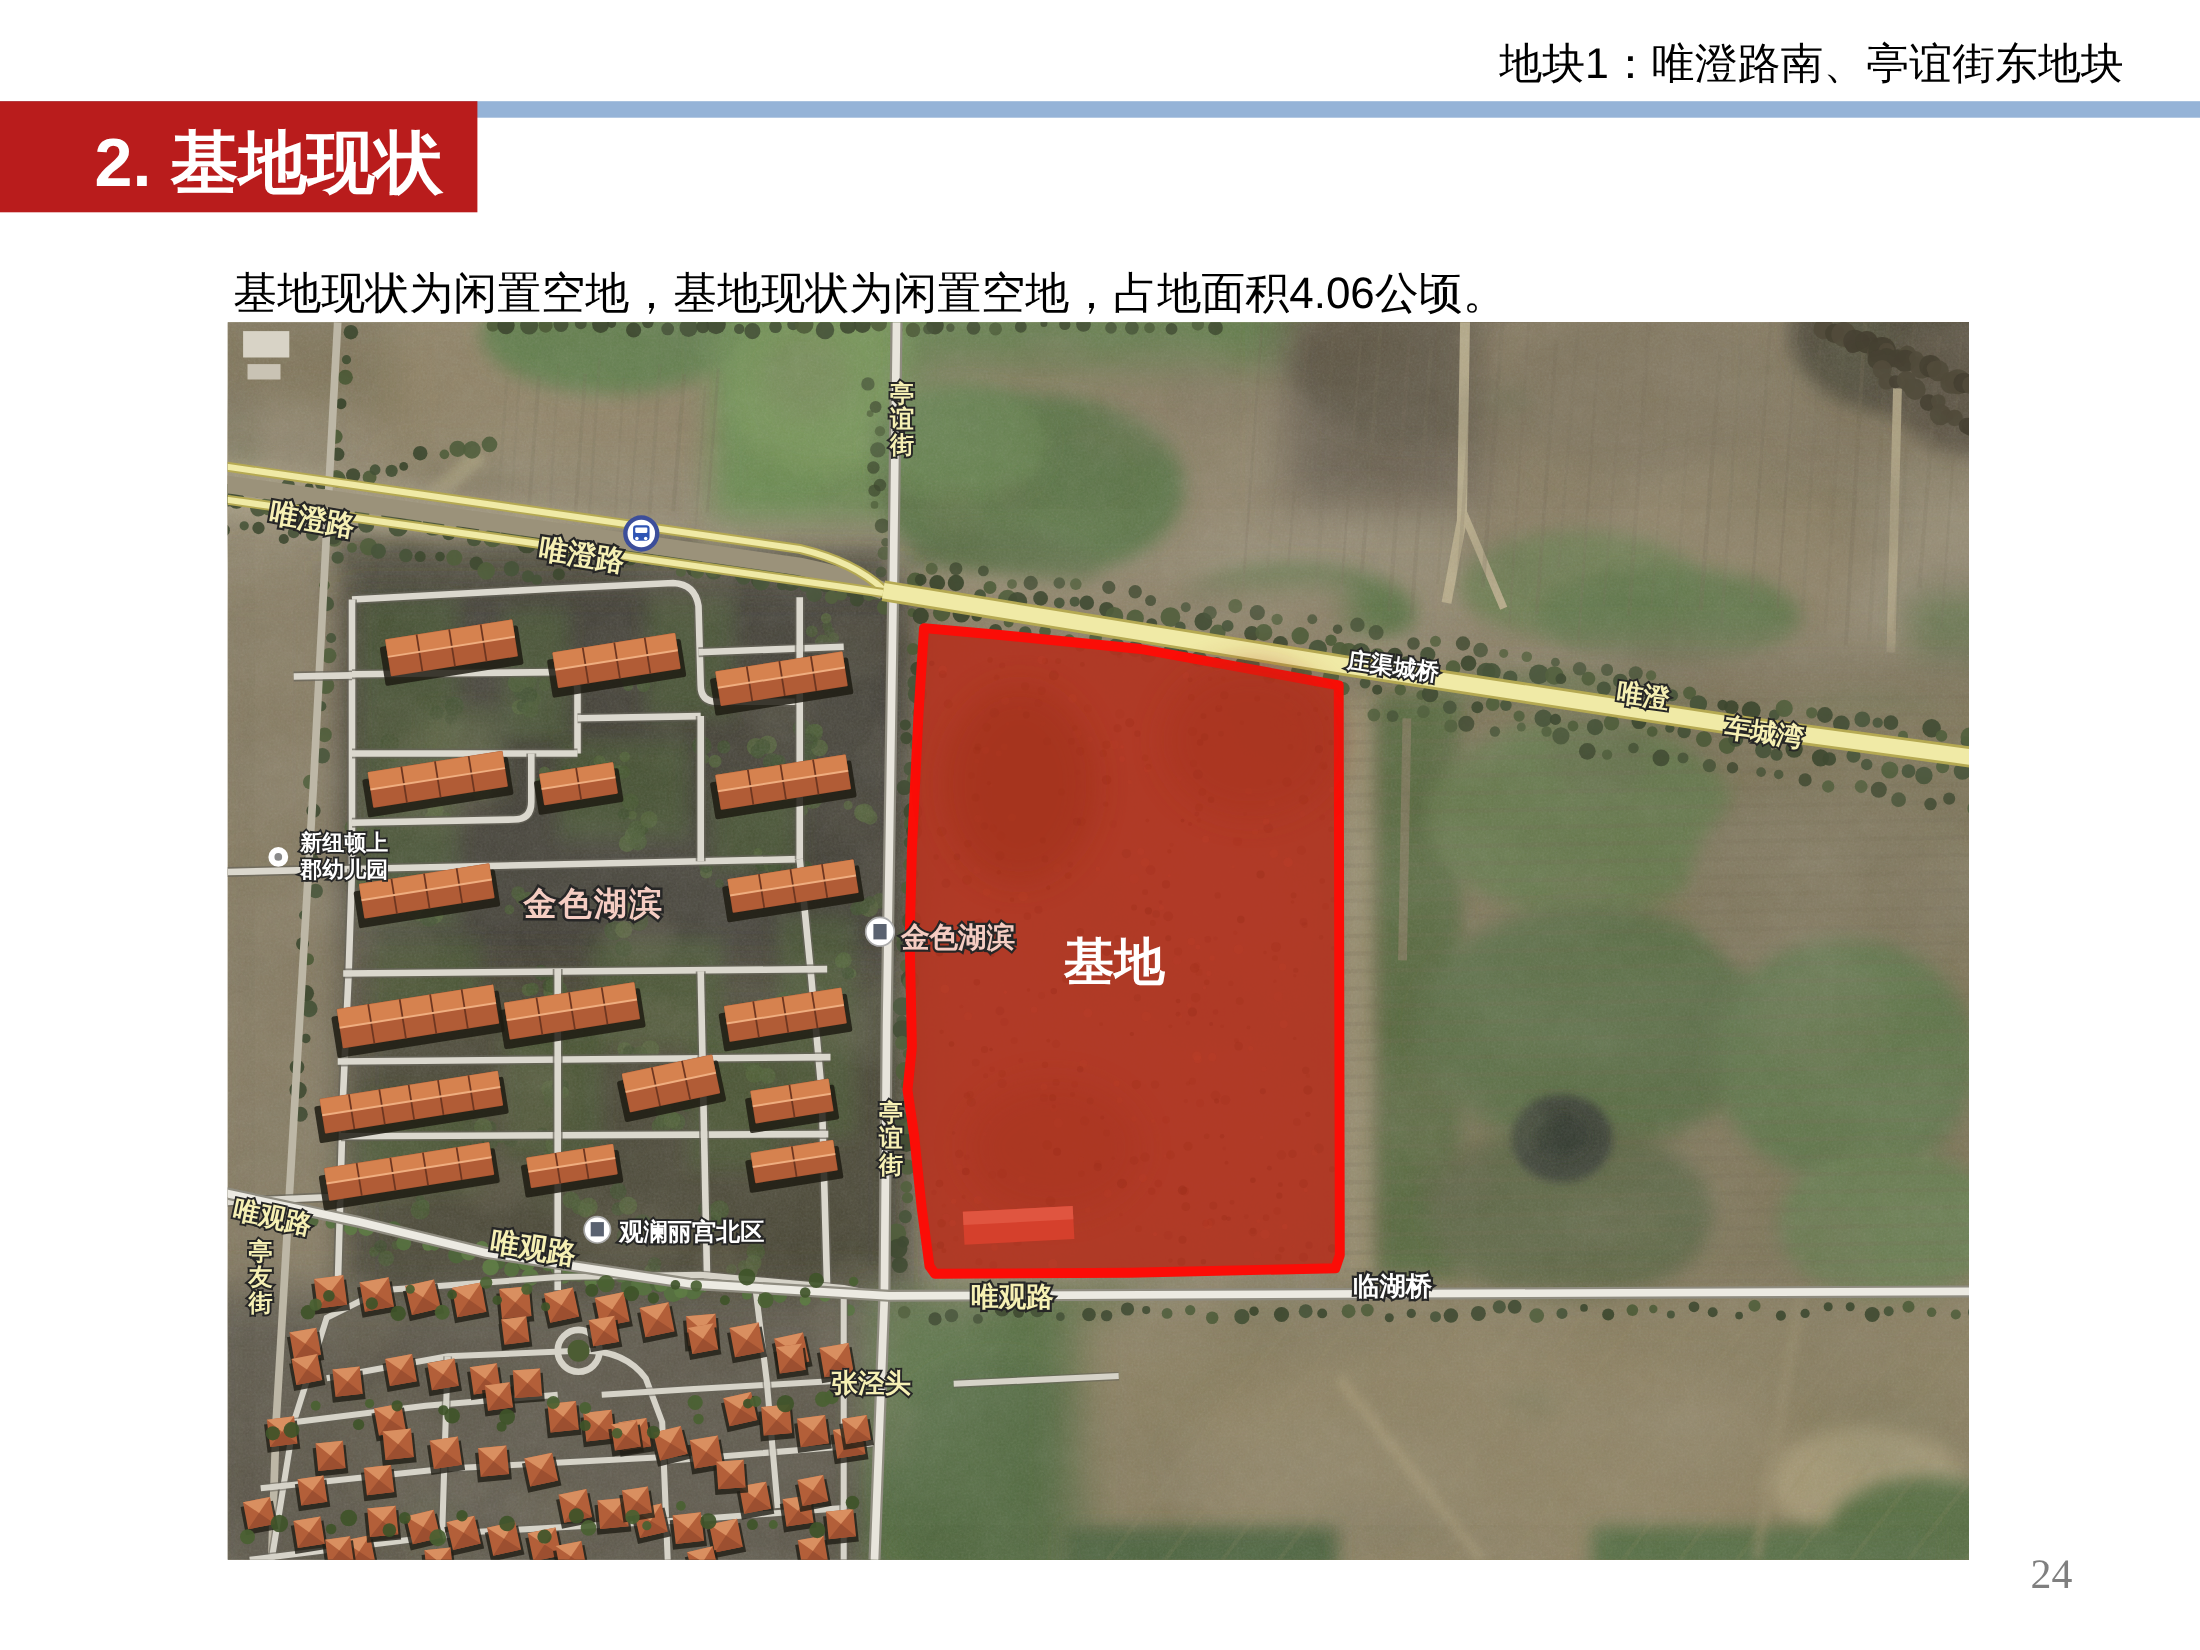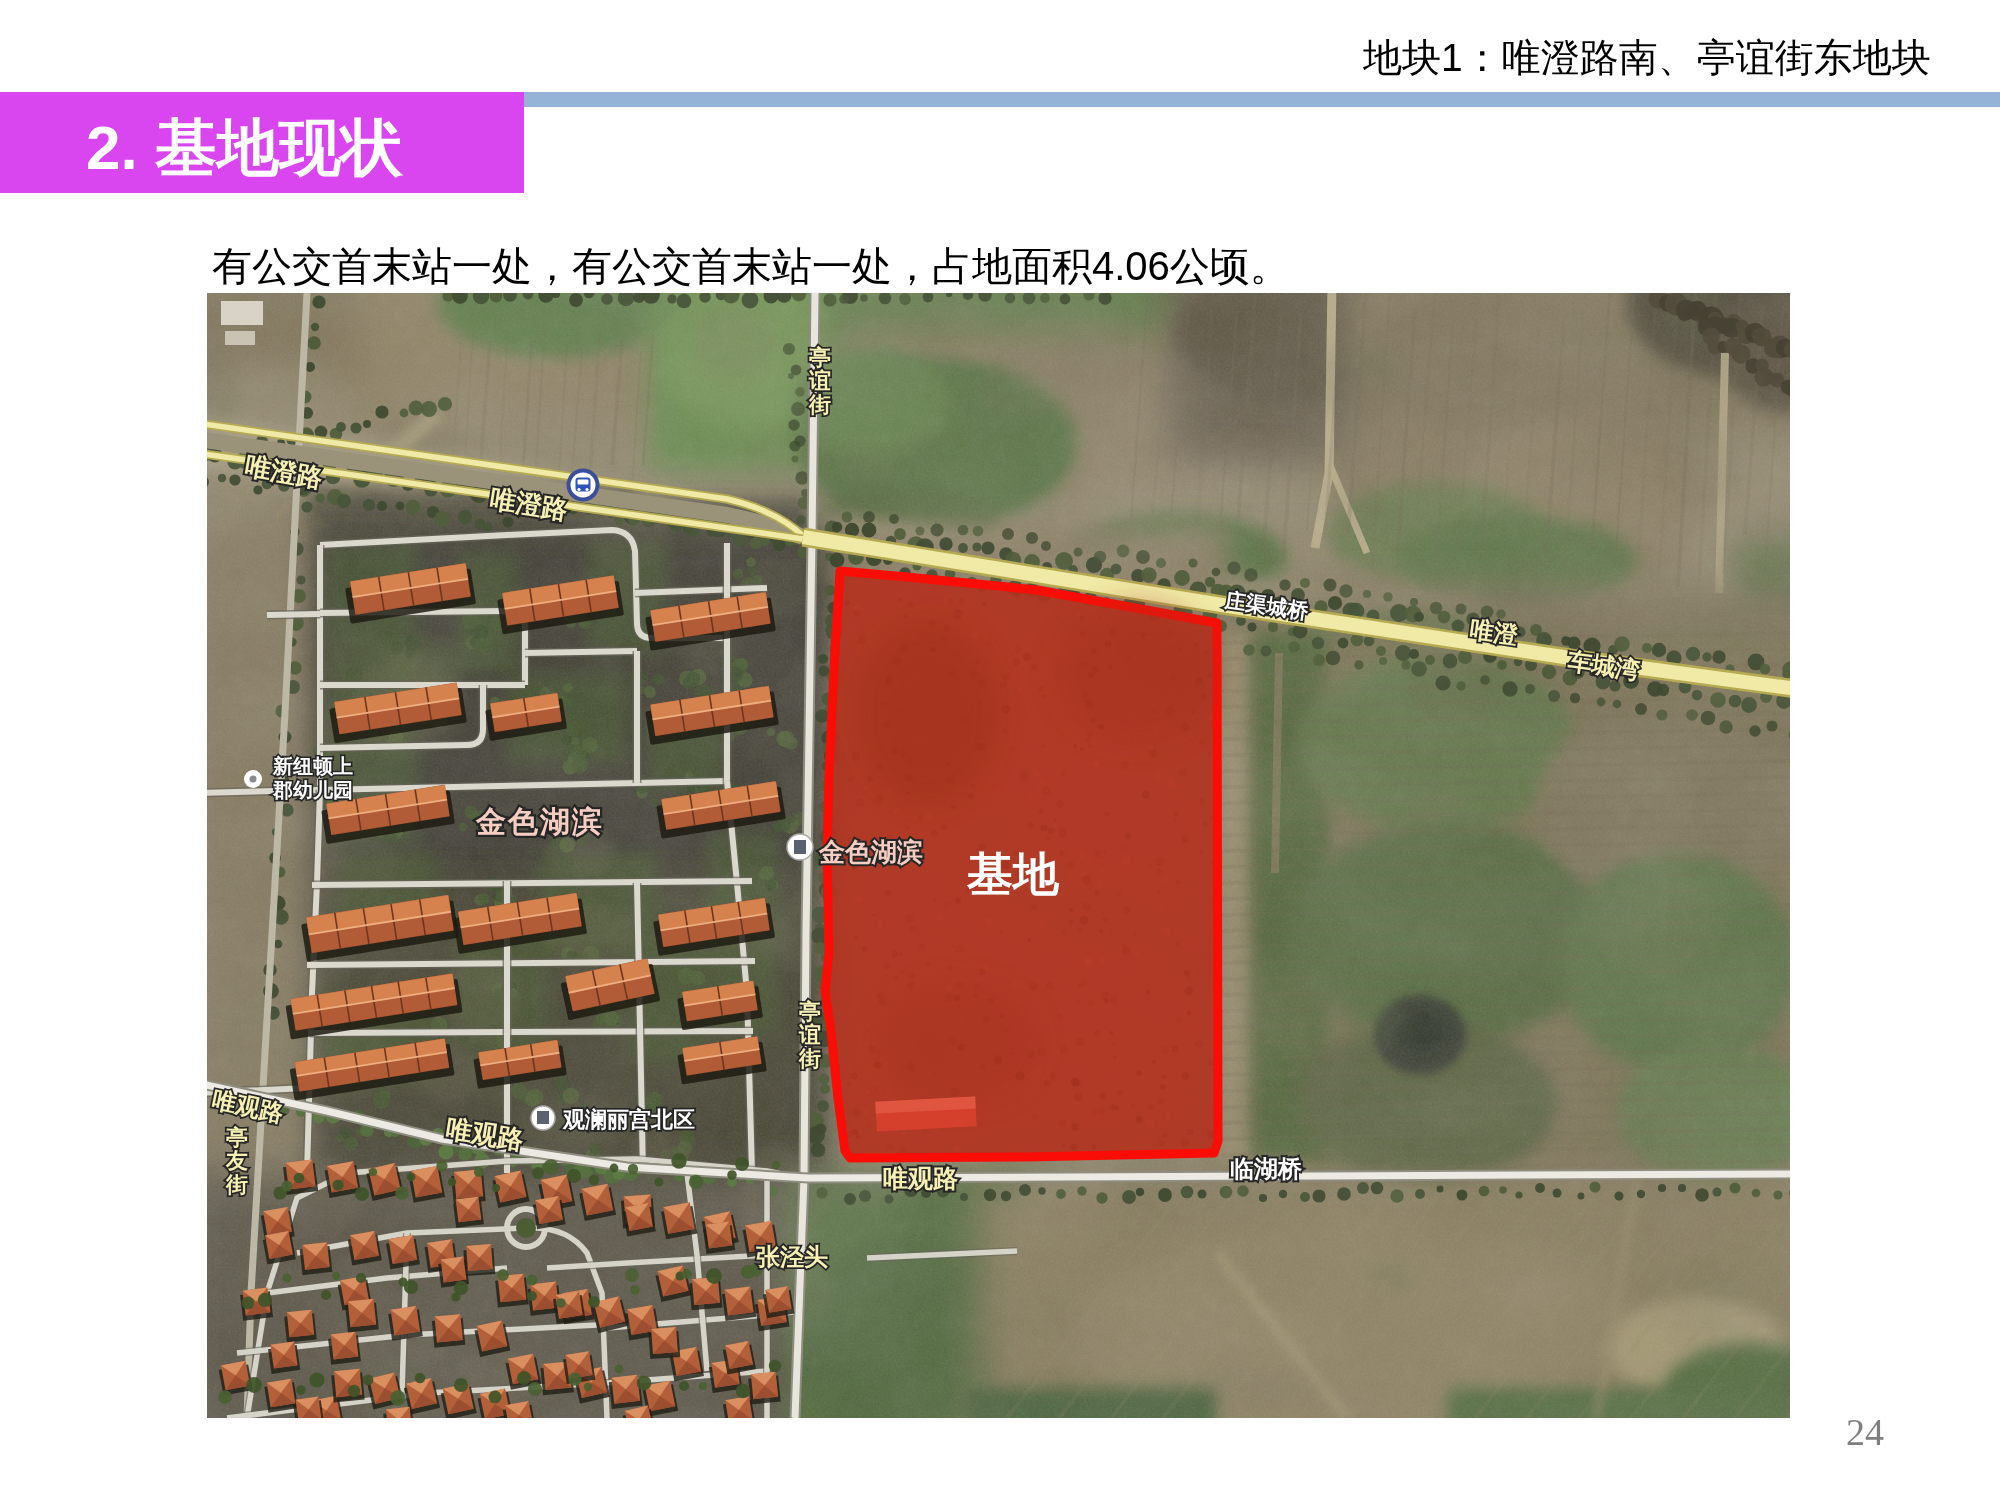--- a/index.html
+++ b/index.html
@@ -1,28 +1,28 @@
 <!DOCTYPE html>
 <html><head><meta charset="utf-8"><style>
 *{margin:0;padding:0;box-sizing:border-box}
 html,body{width:2000px;height:1500px;background:#fff;font-family:"Liberation Sans",sans-serif;overflow:hidden;position:relative}
 .toptitle{position:absolute;left:1363px;top:31px;font-size:39px;color:#000;white-space:nowrap}
 .bluebar{position:absolute;left:0;top:92px;width:2000px;height:15px;background:#95b3d7}
-.bluebox{position:absolute;left:0;top:92px;width:524px;height:101px;background:#d946ef}
+.bluebox{position:absolute;left:0;top:92px;width:434px;height:101px;background:#b91c1c}
 .bluebox span{position:absolute;left:86px;top:14px;font-size:62px;font-weight:bold;color:#fff;white-space:nowrap}
 .bodytext{position:absolute;left:212px;top:239px;font-size:40px;color:#000;white-space:nowrap}
 .mapwrap{position:absolute;left:207px;top:293px;width:1583px;height:1125px}
 .pagenum{position:absolute;left:1846px;top:1410px;font-size:38px;color:#7f7f7f;font-family:"Liberation Serif",serif}
 </style></head><body>
 <div class="toptitle">地块1：唯澄路南、亭谊街东地块</div>
 <div class="bluebar"></div>
 <div class="bluebox">
     <span>2. 基地现状</span>
   </div>
-<div class="bodytext">有公交首末站一处，有公交首末站一处，占地面积4.06公顷。</div>
+<div class="bodytext">基地现状为闲置空地，基地现状为闲置空地，占地面积4.06公顷。</div>
 <div class="mapwrap"><svg width="1583" height="1125" viewBox="0 0 1583 1125">
       <defs>
 <filter id="b4" x="-40%" y="-40%" width="180%" height="180%">
           <feGaussianBlur stdDeviation="4"></feGaussianBlur>
         </filter>
 <filter id="b8" x="-40%" y="-40%" width="180%" height="180%">
           <feGaussianBlur stdDeviation="8"></feGaussianBlur>
         </filter>
 <filter id="b14" x="-60%" y="-60%" width="220%" height="220%">
           <feGaussianBlur stdDeviation="14"></feGaussianBlur>

